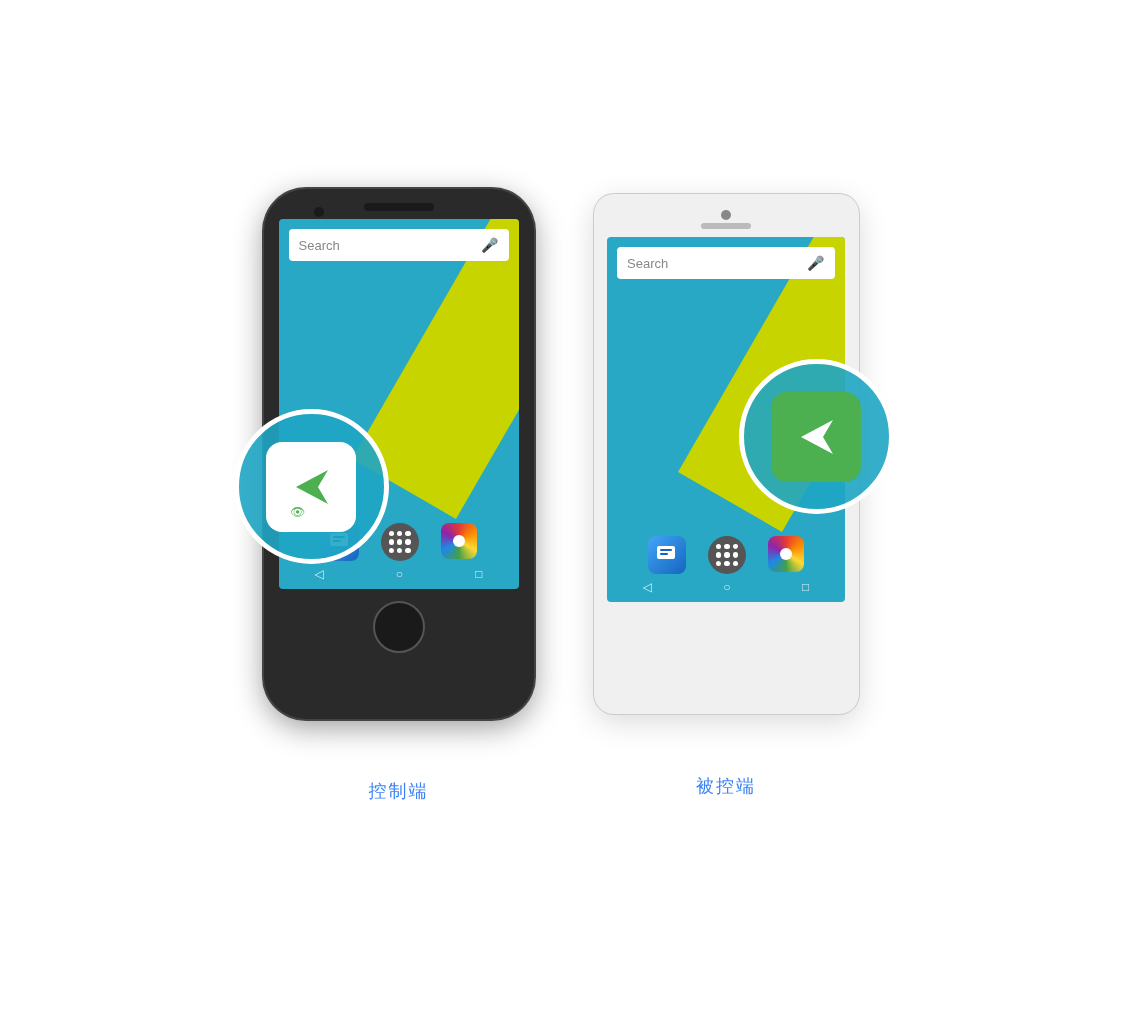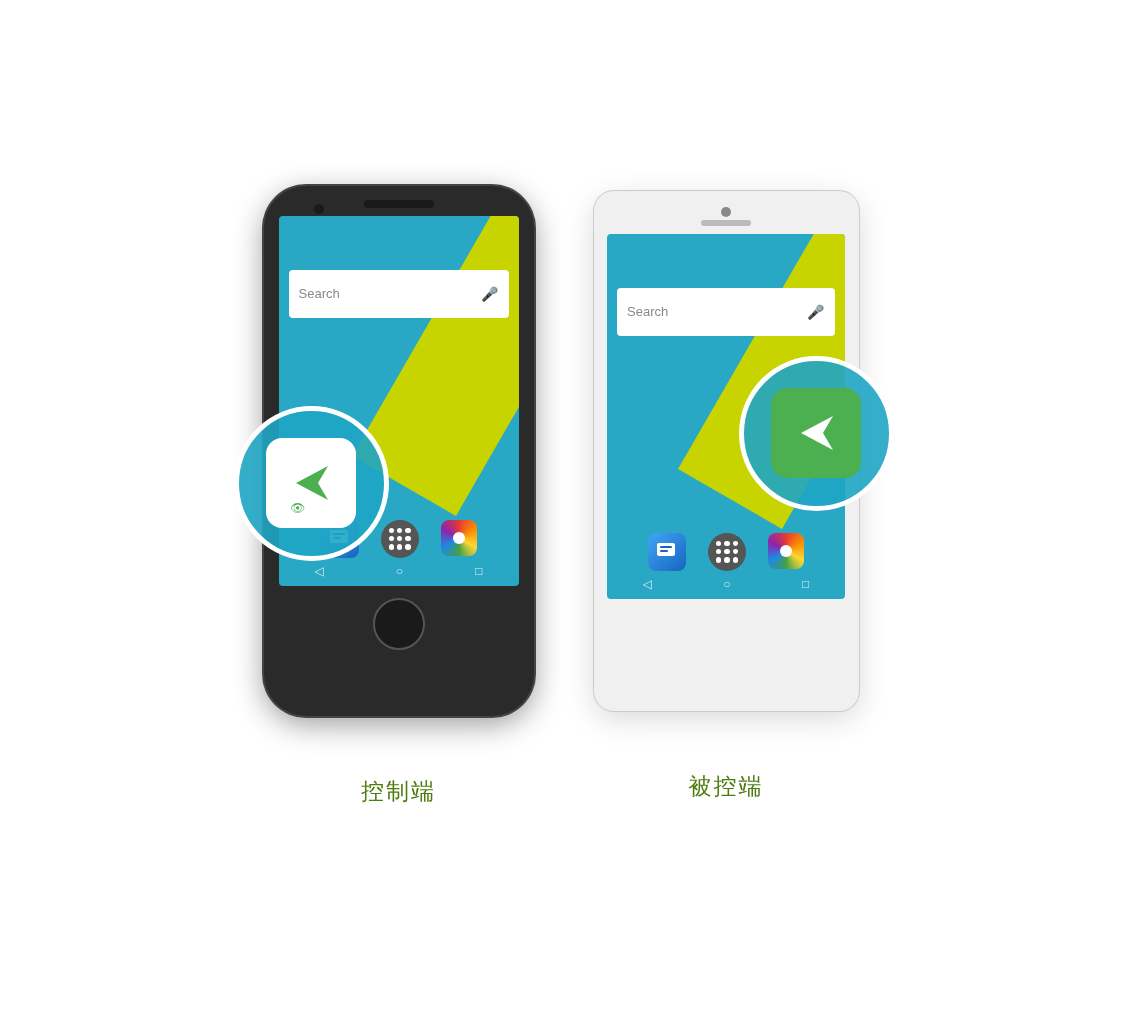--- a/index.html
+++ b/index.html
@@ -26,22 +26,22 @@
     }
 
     .phone-wrapper {
       display: flex;
       flex-direction: column;
       align-items: center;
       gap: 16px;
     }
 
     .phone-label {
-      font-size: 23px;
-      color: #4d7c0f;
+      font-size: 18px;
+      color: #3b82f6;
       letter-spacing: 2px;
       margin-top: 44px;
     }
 
     
     .phone-dark {
       width: 270px;
       height: 530px;
       background: #2a2a2a;
       border-radius: 42px;
@@ -134,29 +134,28 @@
       height: 100%;
       position: relative;
     }
 
     
     .search-bar {
       position: absolute;
       top: 10px;
       left: 10px;
       right: 10px;
-      height: 48px;
+      height: 20px;
       background: white;
       border-radius: 4px;
       display: flex;
       align-items: center;
-      padding: 4px 10px;
+      padding: 16px 10px;
       gap: 8px;
       z-index: 2;
-      margin-top: 44px;
     }
 
     .search-text {
       flex: 1;
       font-size: 13px;
       color: #888;
     }
 
     .mic-icon {
       font-size: 14px;

